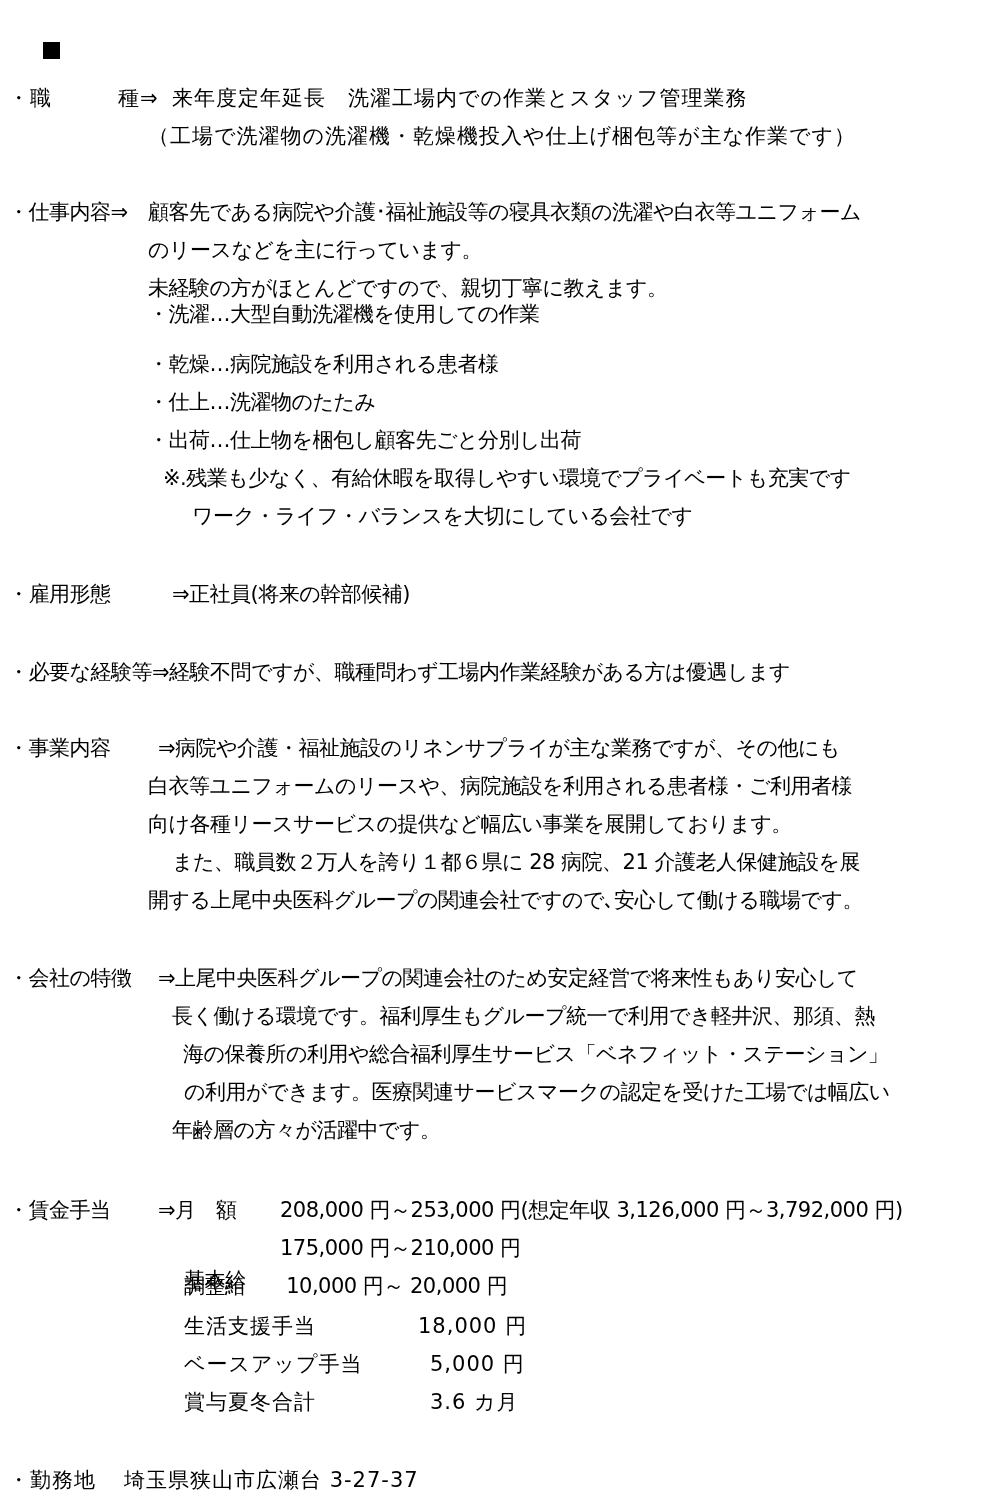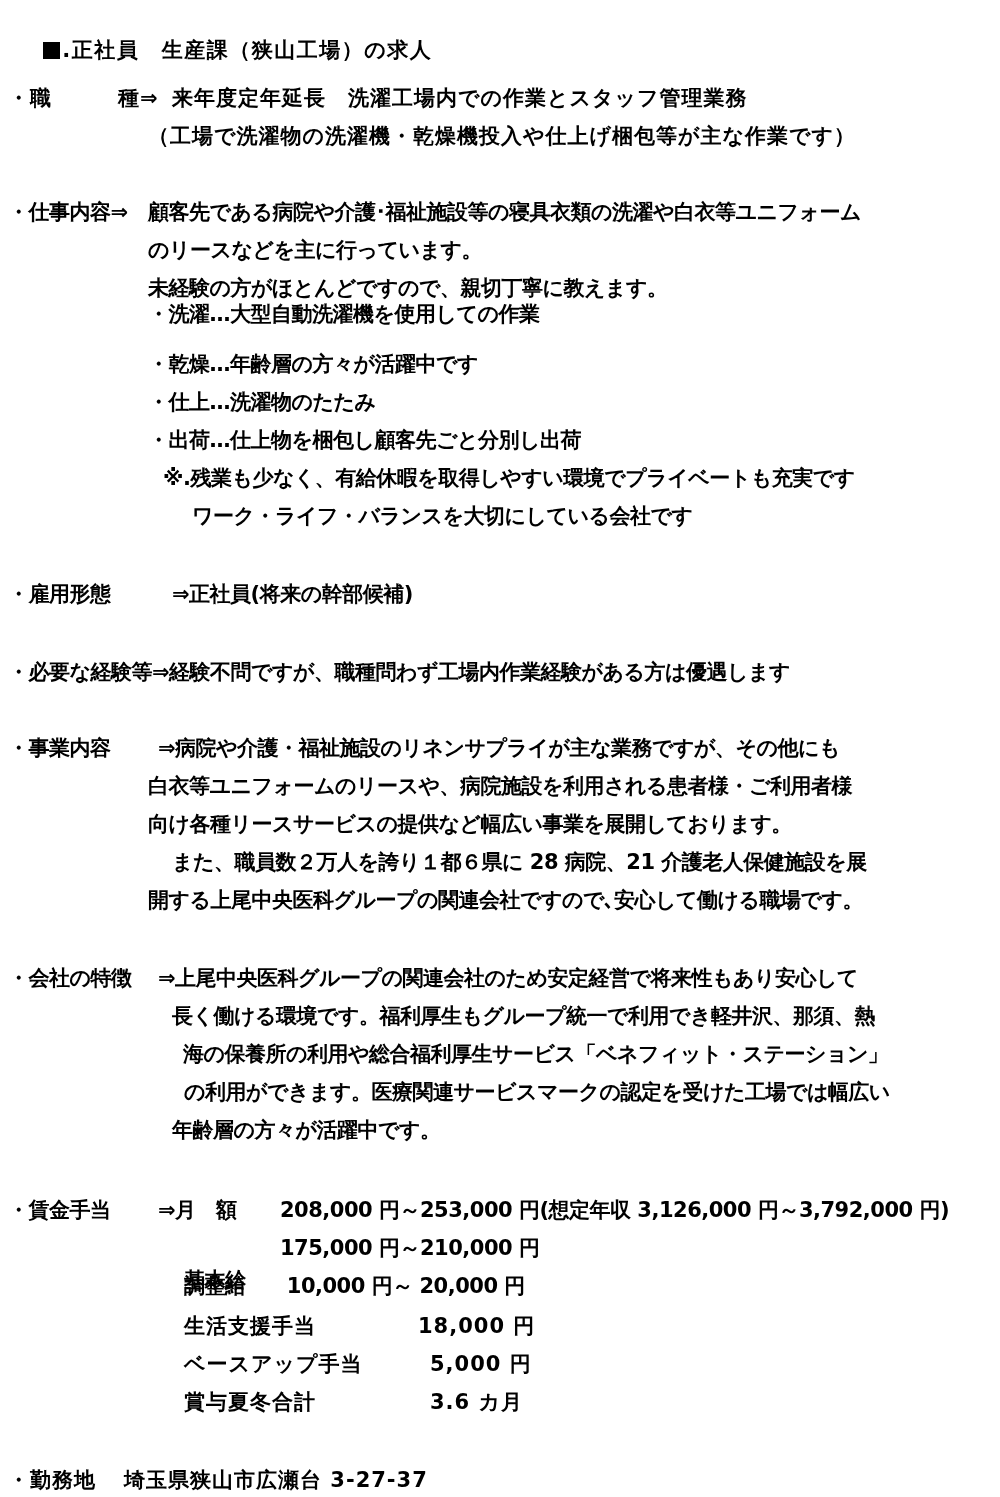--- a/index.html
+++ b/index.html
@@ -4,45 +4,44 @@
   <style>
     html, body { margin: 0; padding: 0; background: #ffffff; }
     body {
       width: 1000px; height: 1497px; position: relative; overflow: hidden;
       font-family: "DejaVu Sans", "Liberation Sans", sans-serif;
       color: #000000;
     }
     .line {
       position: absolute; white-space: pre; font-size: 21px; line-height: 28px;
       letter-spacing: 1px;
-      font-weight: bold;
     }
     .narrow { letter-spacing: -0.5px; }
     .title { font-weight: bold; font-size: 21px; letter-spacing: 1.5px; }
     .sq { display: inline-block; width: 17px; height: 17px; background: #000; vertical-align: -2px; margin-right: 2px; }
   </style>
 </head>
 <body>
 
 <div>
 
   <div class="line title" style="left:8px; top:8px;">
-    <span class="sq"></span><span>.正社員　生産課（狭山工場）の求人</span>
+    <span class="sq"></span>
   </div>
 
   <div class="line" style="left:8px; top:84px;">・職　　　種⇒</div>
   <div class="line" style="left:172px; top:84px;">来年度定年延長　洗濯工場内での作業とスタッフ管理業務</div>
   <div class="line" style="left:148px; top:122px;">（工場で洗濯物の洗濯機・乾燥機投入や仕上げ梱包等が主な作業です）</div>
 
   <div class="line narrow" style="left:8px; top:198px;">・仕事内容⇒</div>
   <div class="line narrow" style="left:148px; top:198px;">顧客先である病院や介護･福祉施設等の寝具衣類の洗濯や白衣等ユニフォーム</div>
   <div class="line narrow" style="left:148px; top:236px;">のリースなどを主に行っています。</div>
   <div class="line narrow" style="left:148px; top:274px;">未経験の方がほとんどですので、親切丁寧に教えます。</div>
   <div class="line narrow" style="left:148px; top:300px;">・洗濯…大型自動洗濯機を使用しての作業</div>
-  <div class="line narrow" style="left:148px; top:350px;">・乾燥…年齢層の方々が活躍中です</div>
+  <div class="line narrow" style="left:148px; top:350px;">・乾燥…病院施設を利用される患者様</div>
   <div class="line narrow" style="left:148px; top:388px;">・仕上…洗濯物のたたみ</div>
   <div class="line narrow" style="left:148px; top:426px;">・出荷…仕上物を梱包し顧客先ごと分別し出荷</div>
   <div class="line narrow" style="left:148px; top:464px;margin-left:15px;">※.残業も少なく、有給休暇を取得しやすい環境でプライベートも充実です</div>
   <div class="line narrow" style="left:186px; top:502px;margin-left:6px;">ワーク・ライフ・バランスを大切にしている会社です</div>
 
   <div class="line narrow" style="left:8px; top:580px;">・雇用形態</div>
   <div class="line narrow" style="left:172px; top:580px;">⇒正社員(将来の幹部候補)</div>
 
   <div class="line narrow" style="left:8px; top:658px;">・必要な経験等⇒経験不問ですが、職種問わず工場内作業経験がある方は優遇します</div>
 

